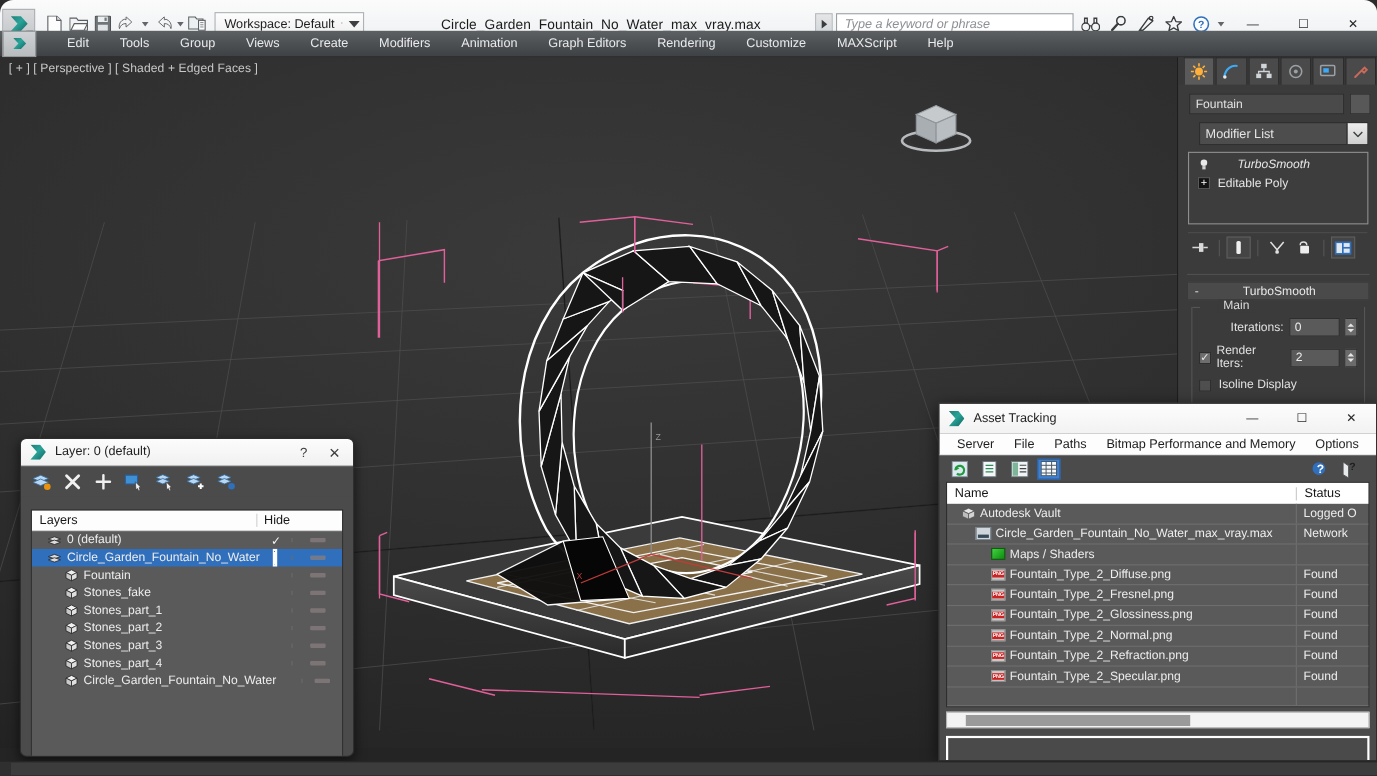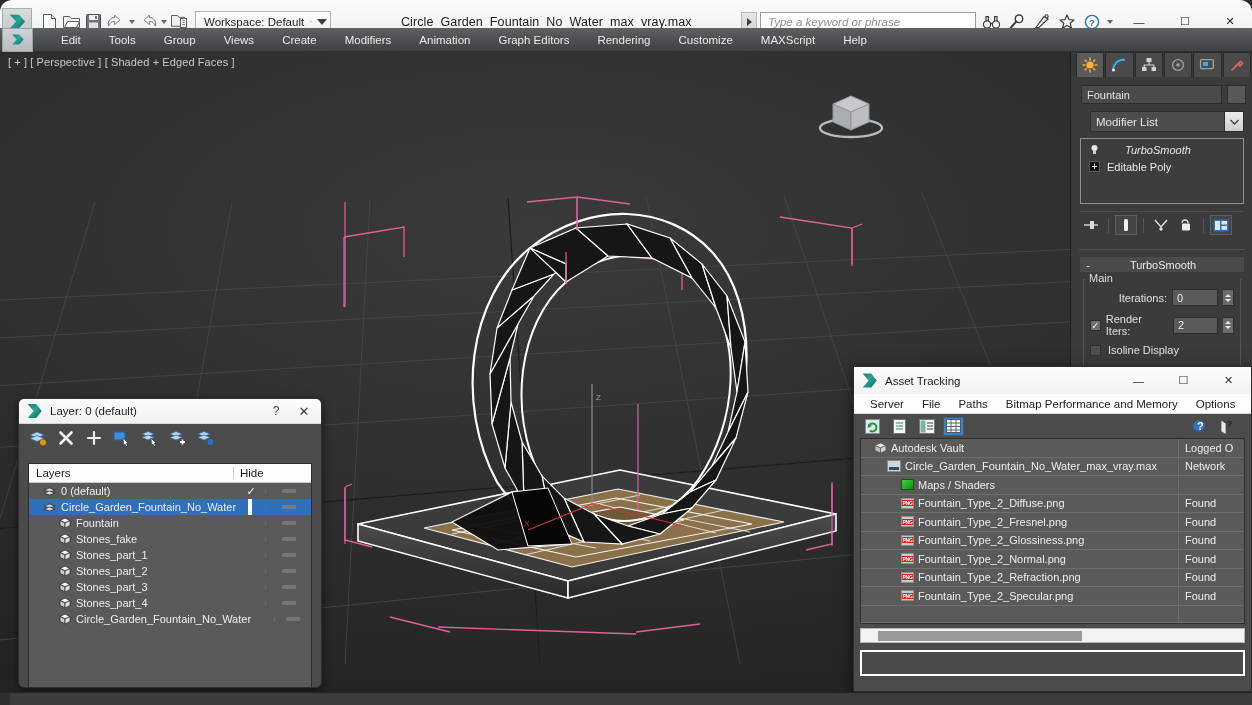--- a/index.html
+++ b/index.html
@@ -189,21 +189,21 @@
   .roll-head .mnus { width:16px; text-align:center; color:#ddd; font-size:11px; }
   .roll-head .rt { flex:1; text-align:center; color:#e8e8e8; font-size:11px; padding-right:14px;}
   .group {
     margin:6px 4px 0 4px; border:1px solid #555; border-top:none;
     position:relative; padding: 10px 6px 8px 6px;
   }
   .group::before {
     content:""; position:absolute; left:0; top:0; width:7px; height:1px; background:#555;
   }
   .group-title {
-    position:absolute; left:1px; top:-7px; background:#3b3b3b; padding:0 4px;
+    position:absolute; left:24px; top:-7px; background:#3b3b3b; padding:0 4px;
     color:#dcdcdc; font-size:11px;
   }
   .fld-row { display:flex; align-items:center; justify-content:flex-end; gap:5px; margin-bottom:7px; }
   .fld-row .lbl { color:#e0e0e0; font-size:11px; }
   .spin {
     width:46px;height:17px;background:#5a5a5a;border:1px solid #2e2e2e;
     display:flex;align-items:center;padding-left:4px;color:#eee;font-size:11px;
   }
   .spin-ar {
     width:11px;height:17px;background:#6b6b6b;border:1px solid #2e2e2e;border-left:none;
@@ -1083,20 +1083,24 @@
     </div>
     <div class="atb">
       <svg width="16" height="16" viewBox="0 0 16 16">
             <path d="M2 13.5V2l5 3.5v11z" fill="#e8eaec" stroke="#4a5056" stroke-width=".8"></path>
             <text x="10.5" y="9" font-size="9.5" font-family="Liberation Sans, sans-serif" fill="#1d1d1d" text-anchor="middle" font-weight="bold">?</text>
           </svg>
     </div>
   </div>
 
   <div class="at-table">
+    <div class="at-thead">
+      <div class="th-name">Name</div>
+      <div class="th-status">Status</div>
+    </div>
 
     <div class="at-row">
       <div class="cn at-ind1">
         <span class="vault-ico">
           <svg width="13" height="12" viewBox="0 0 13 12">
                 <polygon points="1,3.5 6.5,1 12,3.5 6.5,6" fill="#e6e6e6" stroke="#555" stroke-width=".7"></polygon>
                 <polygon points="1,3.5 6.5,6 6.5,11 1,8.5" fill="#bdbdbd" stroke="#555" stroke-width=".7"></polygon>
                 <polygon points="12,3.5 6.5,6 6.5,11 12,8.5" fill="#d4d4d4" stroke="#555" stroke-width=".7"></polygon>
               </svg>
         </span>

